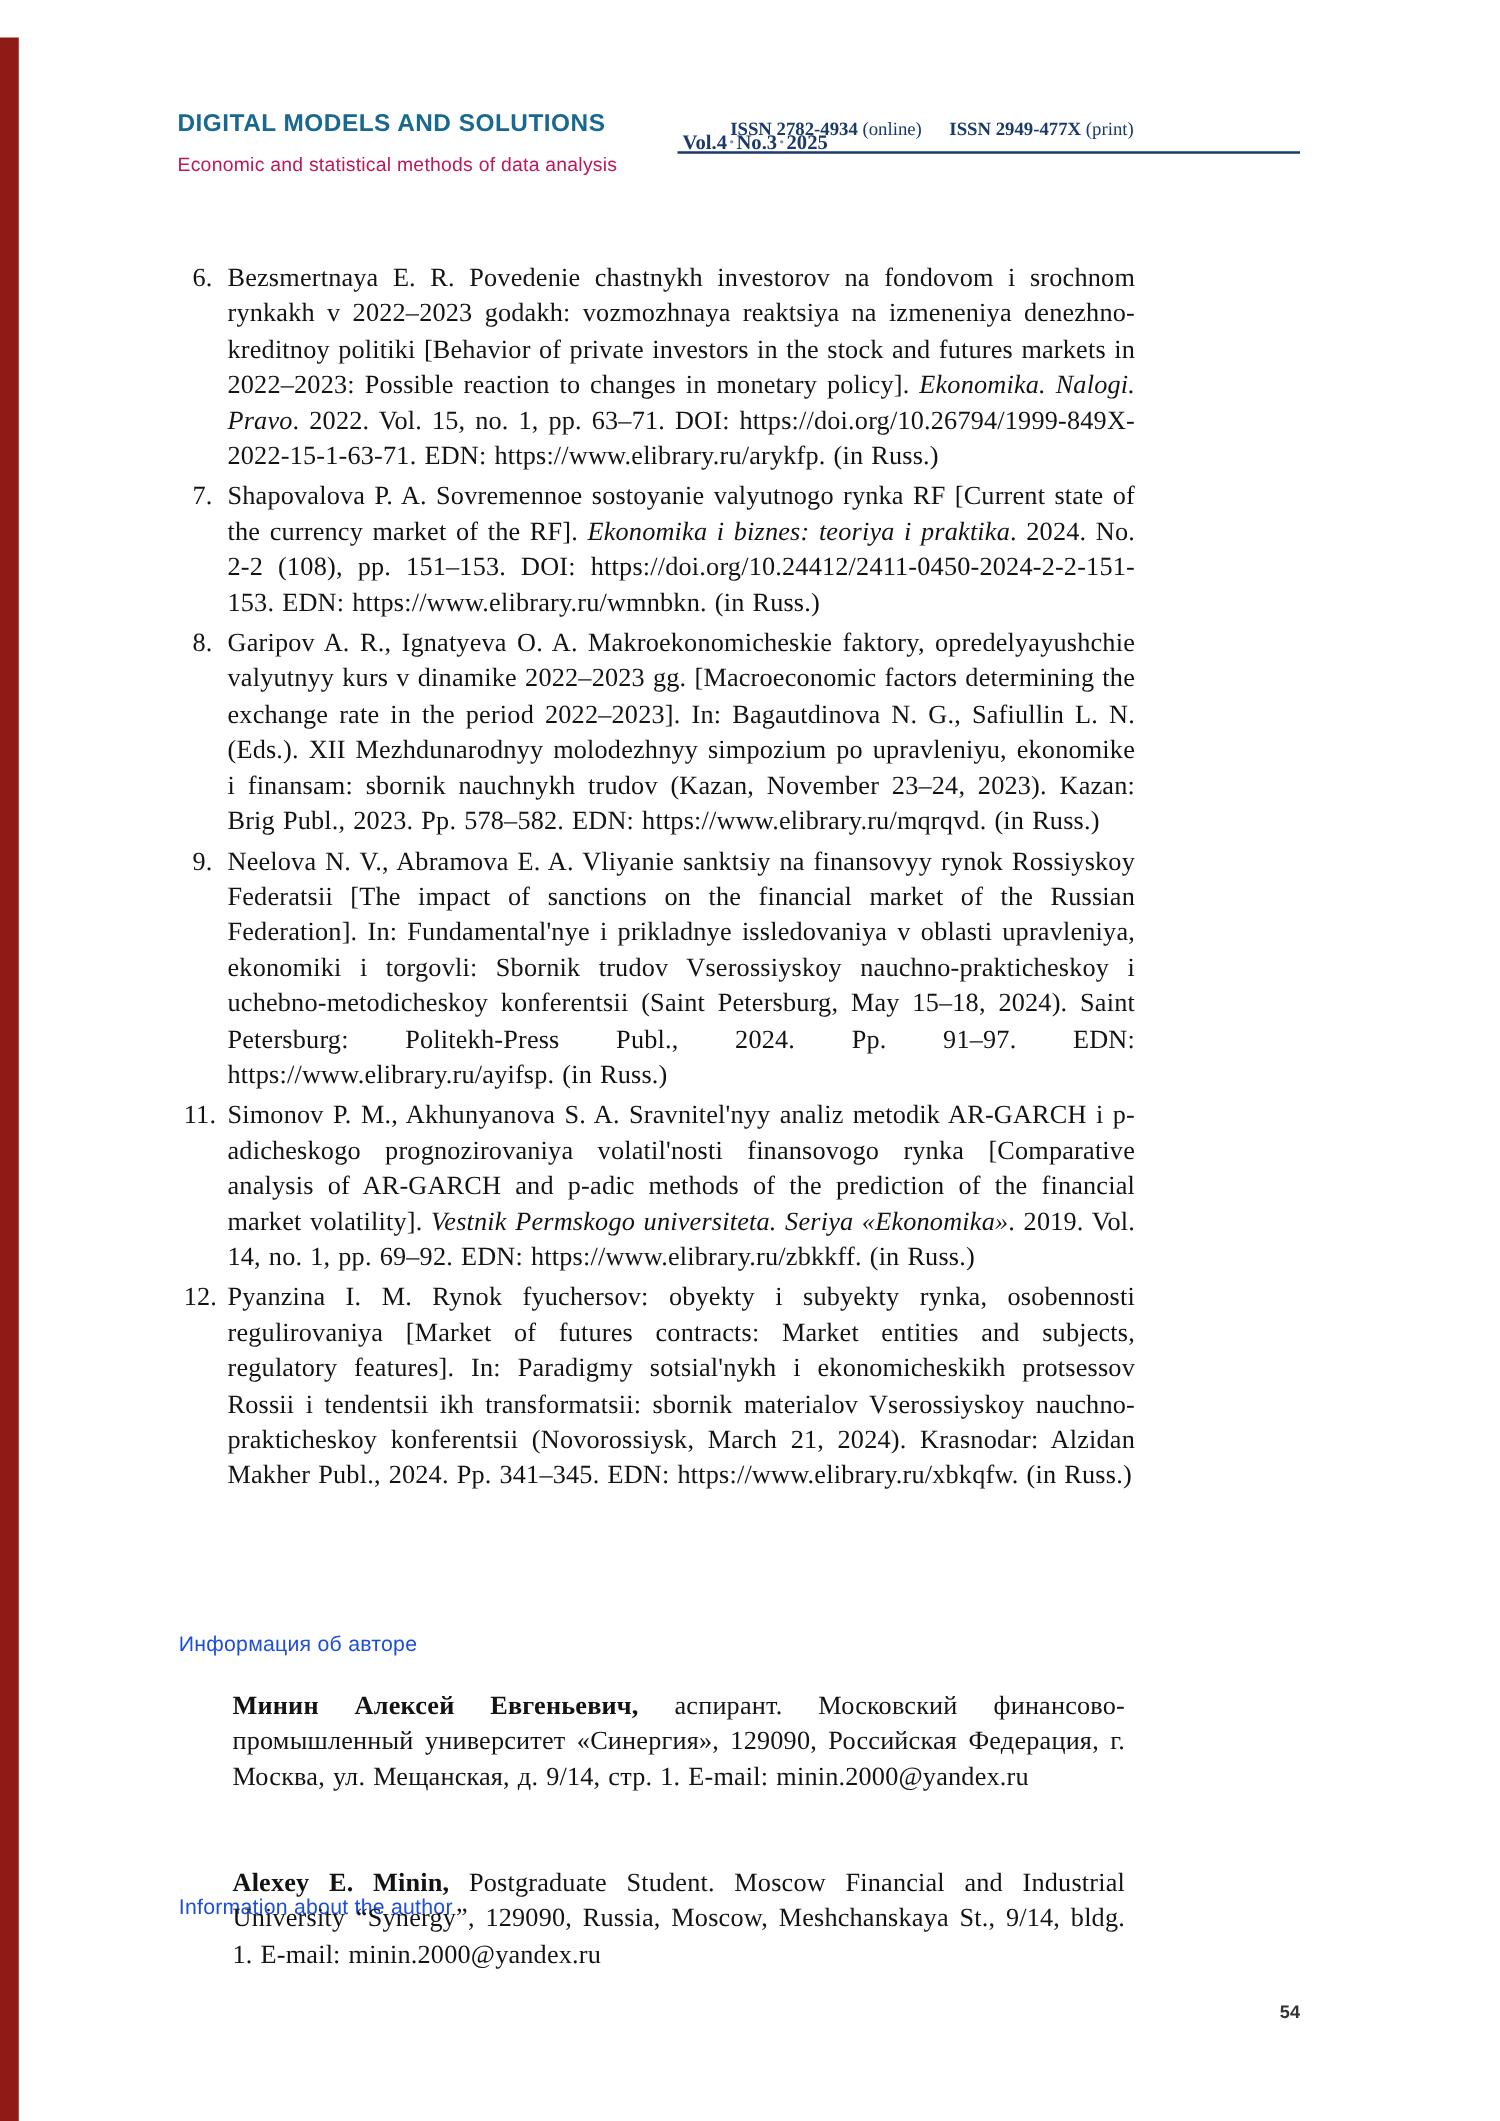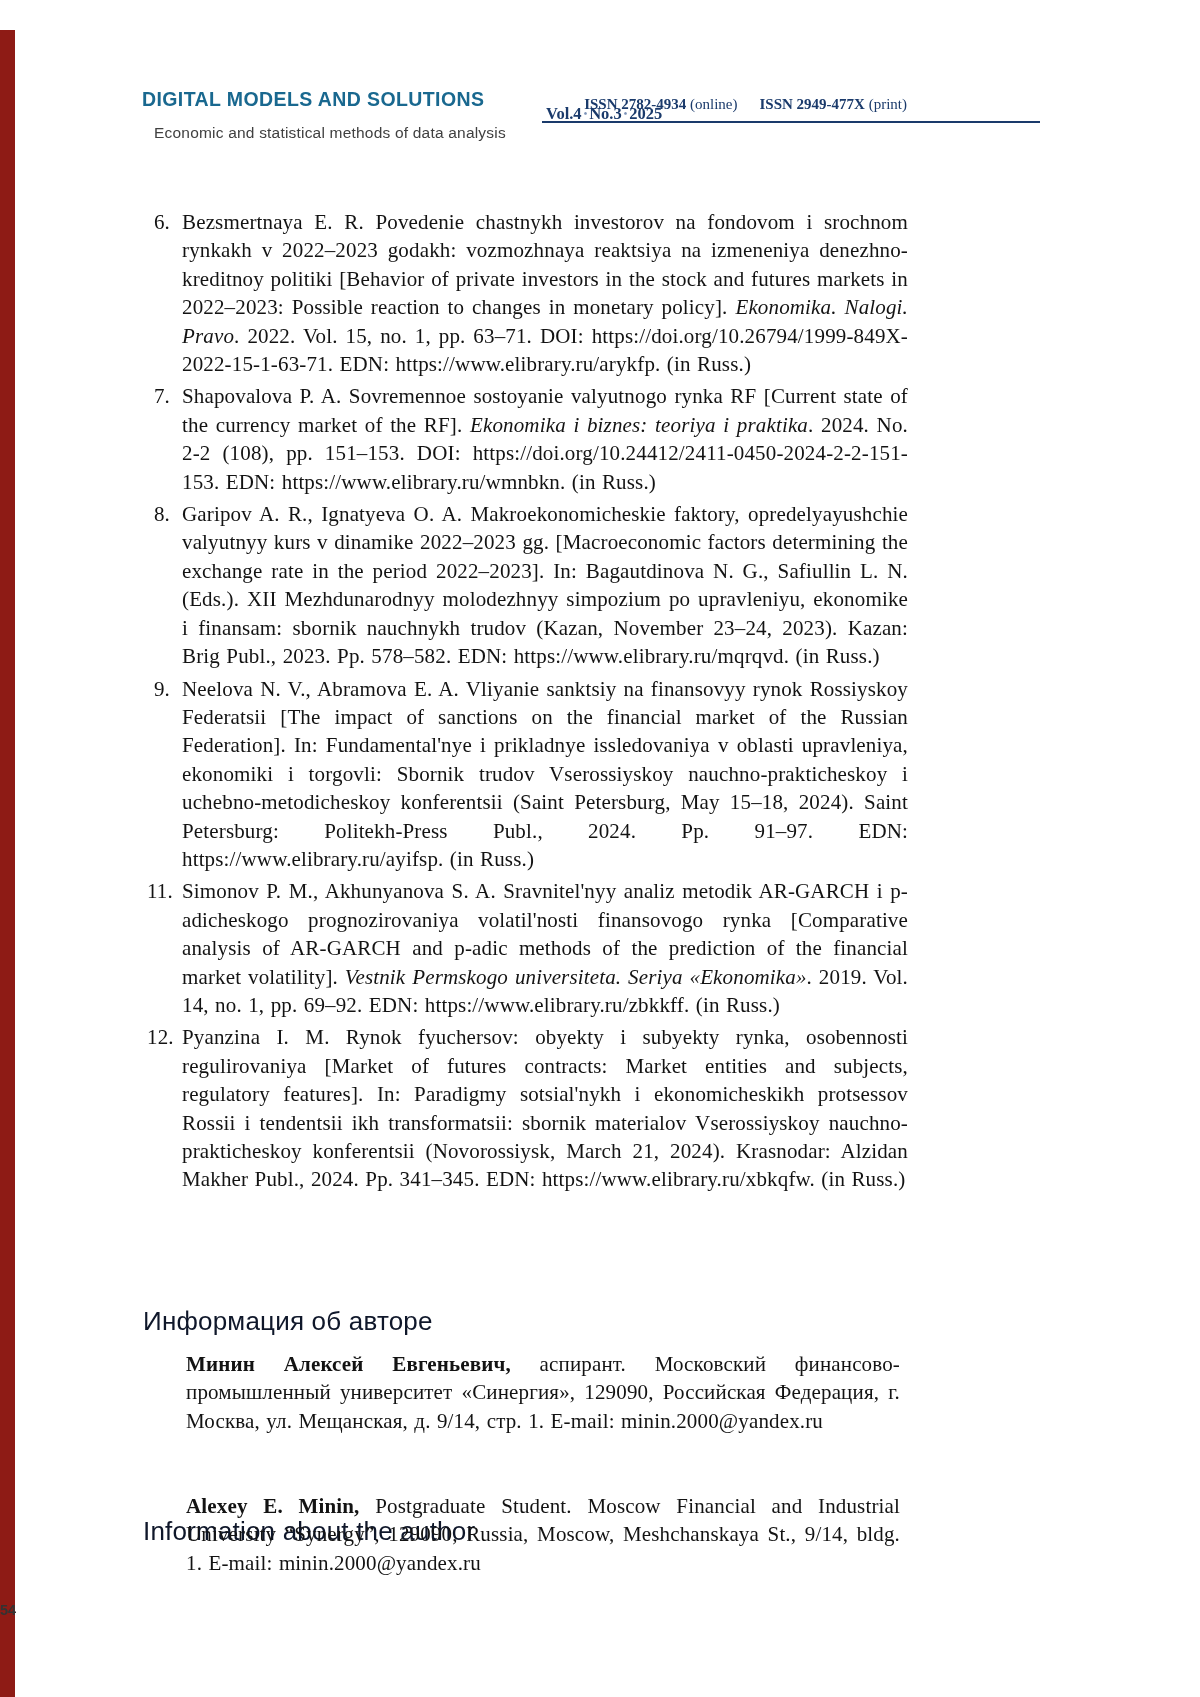--- a/index.html
+++ b/index.html
@@ -25,25 +25,25 @@
     left: 142px; top: 88px;
     font-family: "Liberation Sans", "DejaVu Sans", sans-serif;
     font-weight: bold;
     font-size: 19.5px;
     letter-spacing: 0.4px;
     color: #19688f;
     white-space: nowrap;
   }
   .jsub {
     position: absolute;
-    left: 154px; top: 124px;
+    left: 142px; top: 124px;
     font-family: "Liberation Sans", "DejaVu Sans", sans-serif;
     font-size: 15.5px;
     letter-spacing: 0.2px;
-    color: #404040;
+    color: #be185d;
     white-space: nowrap;
   }
   .volblock {
     position: absolute;
     left: 546px; top: 94px;
     font-family: "Liberation Serif", "DejaVu Serif", serif;
     font-weight: bold;
     font-size: 16.5px;
     color: #1a3a6b;
     white-space: nowrap;
@@ -98,23 +98,23 @@
   }
   .it { font-style: italic; }
   .bd { font-weight: bold; }
   
   .sec-heading {
     position: absolute;
     left: 143px;
     margin: 0;
     font-family: "Liberation Sans", "DejaVu Sans", sans-serif;
     font-weight: normal;
-    font-size: 26px;
+    font-size: 17px;
     letter-spacing: 0.2px;
-    color: #0f172a;
+    color: #1d4ed8;
     white-space: nowrap;
     text-align: right;
   }
   .sec-ru { top: 1306px; }
   .sec-en { top: 1516px; }
   .apara {
     position: absolute;
     left: 174px; right: 128px;
     margin: 12px;
     font-size: 21px;
@@ -123,21 +123,21 @@
     word-spacing: 1px;
     text-align: justify;
     color: #131313;
   }
   .apara-ru { top: 1338px; }
   .apara-en { top: 1480px; }
   
   .pagenum {
     position: absolute;
     left: 0; right: 0; top: 1602px;
-    text-align: left;
+    text-align: right;
     font-family: "Liberation Sans", "DejaVu Sans", sans-serif;
     font-size: 14.5px;
     font-weight: 600;
     color: #333;
   }
 </style>
 </head>
 <body>
 
 <div class="page">

